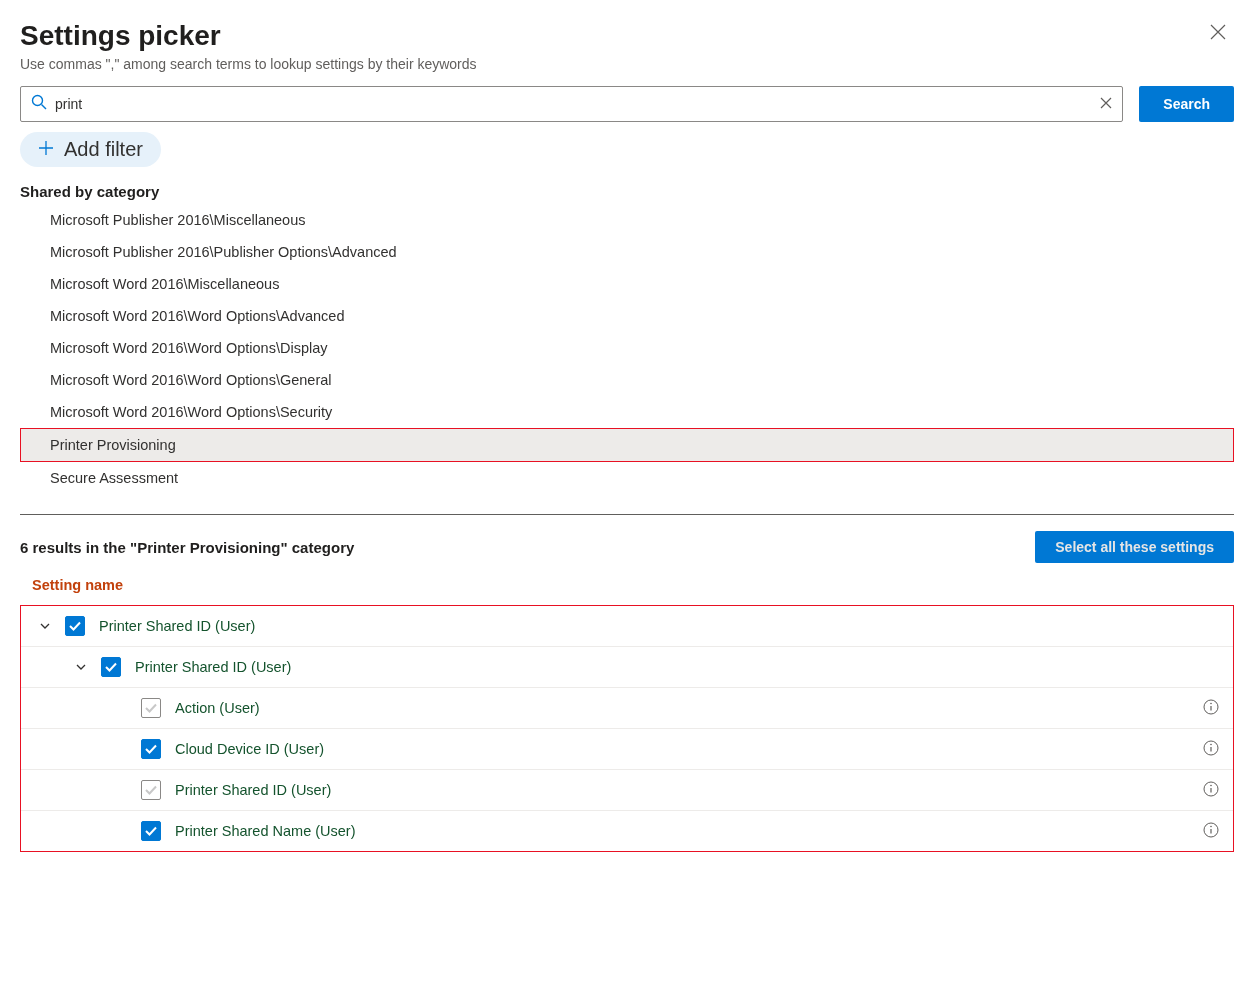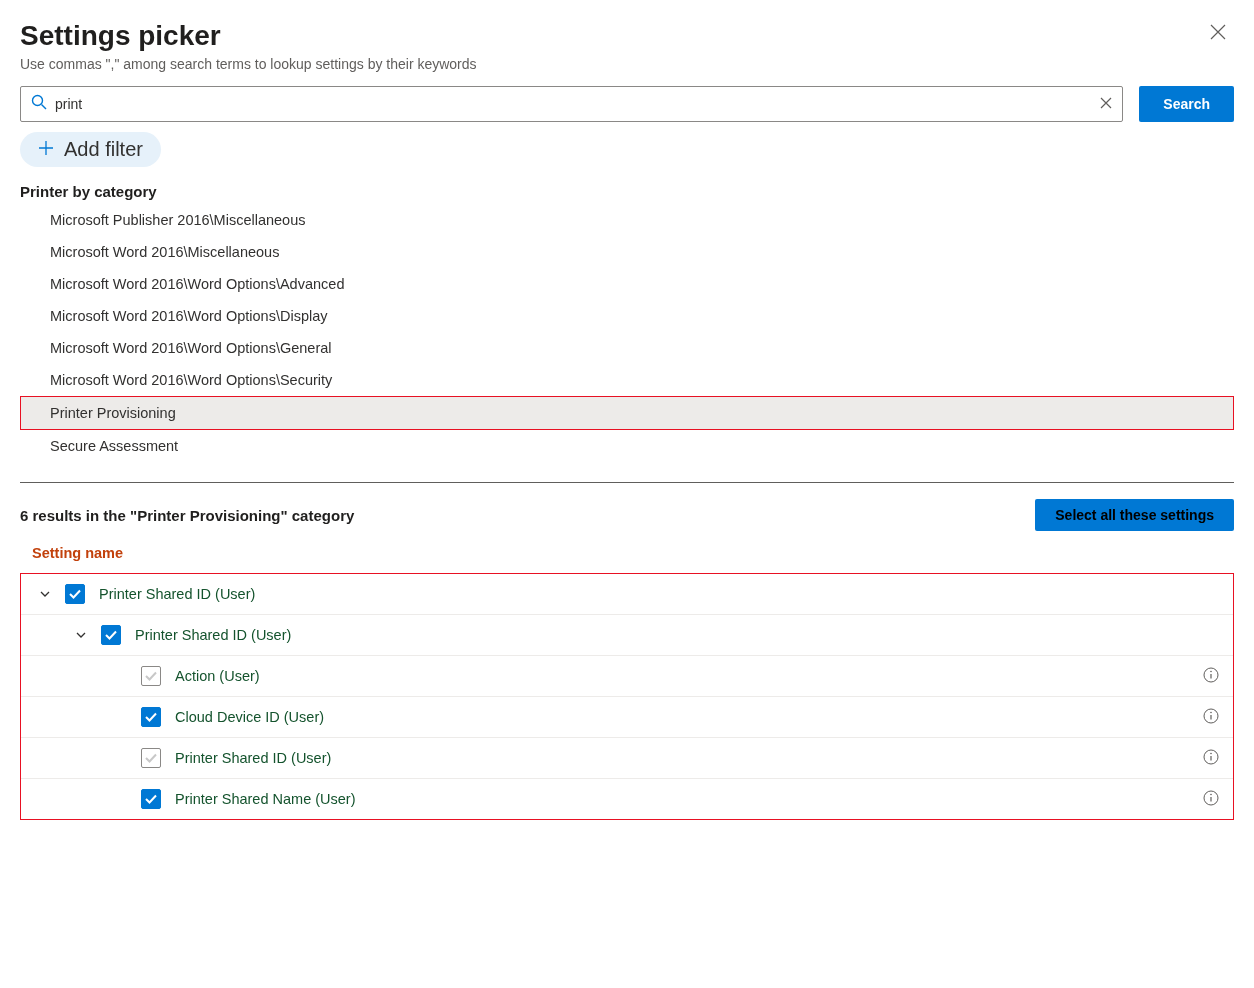--- a/index.html
+++ b/index.html
@@ -153,21 +153,21 @@
       align-items: center;
       margin-bottom: 14px;
     }
     .results-count {
       font-size: 15px;
       font-weight: 600;
       color: #201f1e;
     }
     .select-all-btn {
       background: #0078d4;
-      color: #000000;
+      color: #e5e5e5;
       border: none;
       border-radius: 2px;
       padding: 8px 20px;
       font-size: 14px;
       font-weight: 600;
       cursor: pointer;
     }
     .setting-name-label {
       font-size: 14.5px;
       font-weight: 600;
@@ -270,25 +270,26 @@
 
 <div class="add-filter-pill">
   <span class="plus-icon">
     <svg width="16" height="16" viewBox="0 0 16 16">
         <path d="M8 1 V15 M1 8 H15" stroke="#0078d4" stroke-width="1.3"></path>
       </svg>
   </span>
   <span class="pill-label">Add filter</span>
 </div>
 
-<div class="browse-label">Printer by category</div>
+<div class="browse-label">Shared by category</div>
 
 <div class="category-list-container">
   <div class="category-list" id="category-list">
       <div class="category-item">Microsoft Publisher 2016\Miscellaneous</div>
+      <div class="category-item">Microsoft Publisher 2016\Publisher Options\Advanced</div>
       <div class="category-item">Microsoft Word 2016\Miscellaneous</div>
       <div class="category-item">Microsoft Word 2016\Word Options\Advanced</div>
       <div class="category-item">Microsoft Word 2016\Word Options\Display</div>
       <div class="category-item">Microsoft Word 2016\Word Options\General</div>
       <div class="category-item">Microsoft Word 2016\Word Options\Security</div>
       <div class="category-item selected">Printer Provisioning</div>
       <div class="category-item">Secure Assessment</div>
     </div>
 </div>
 

